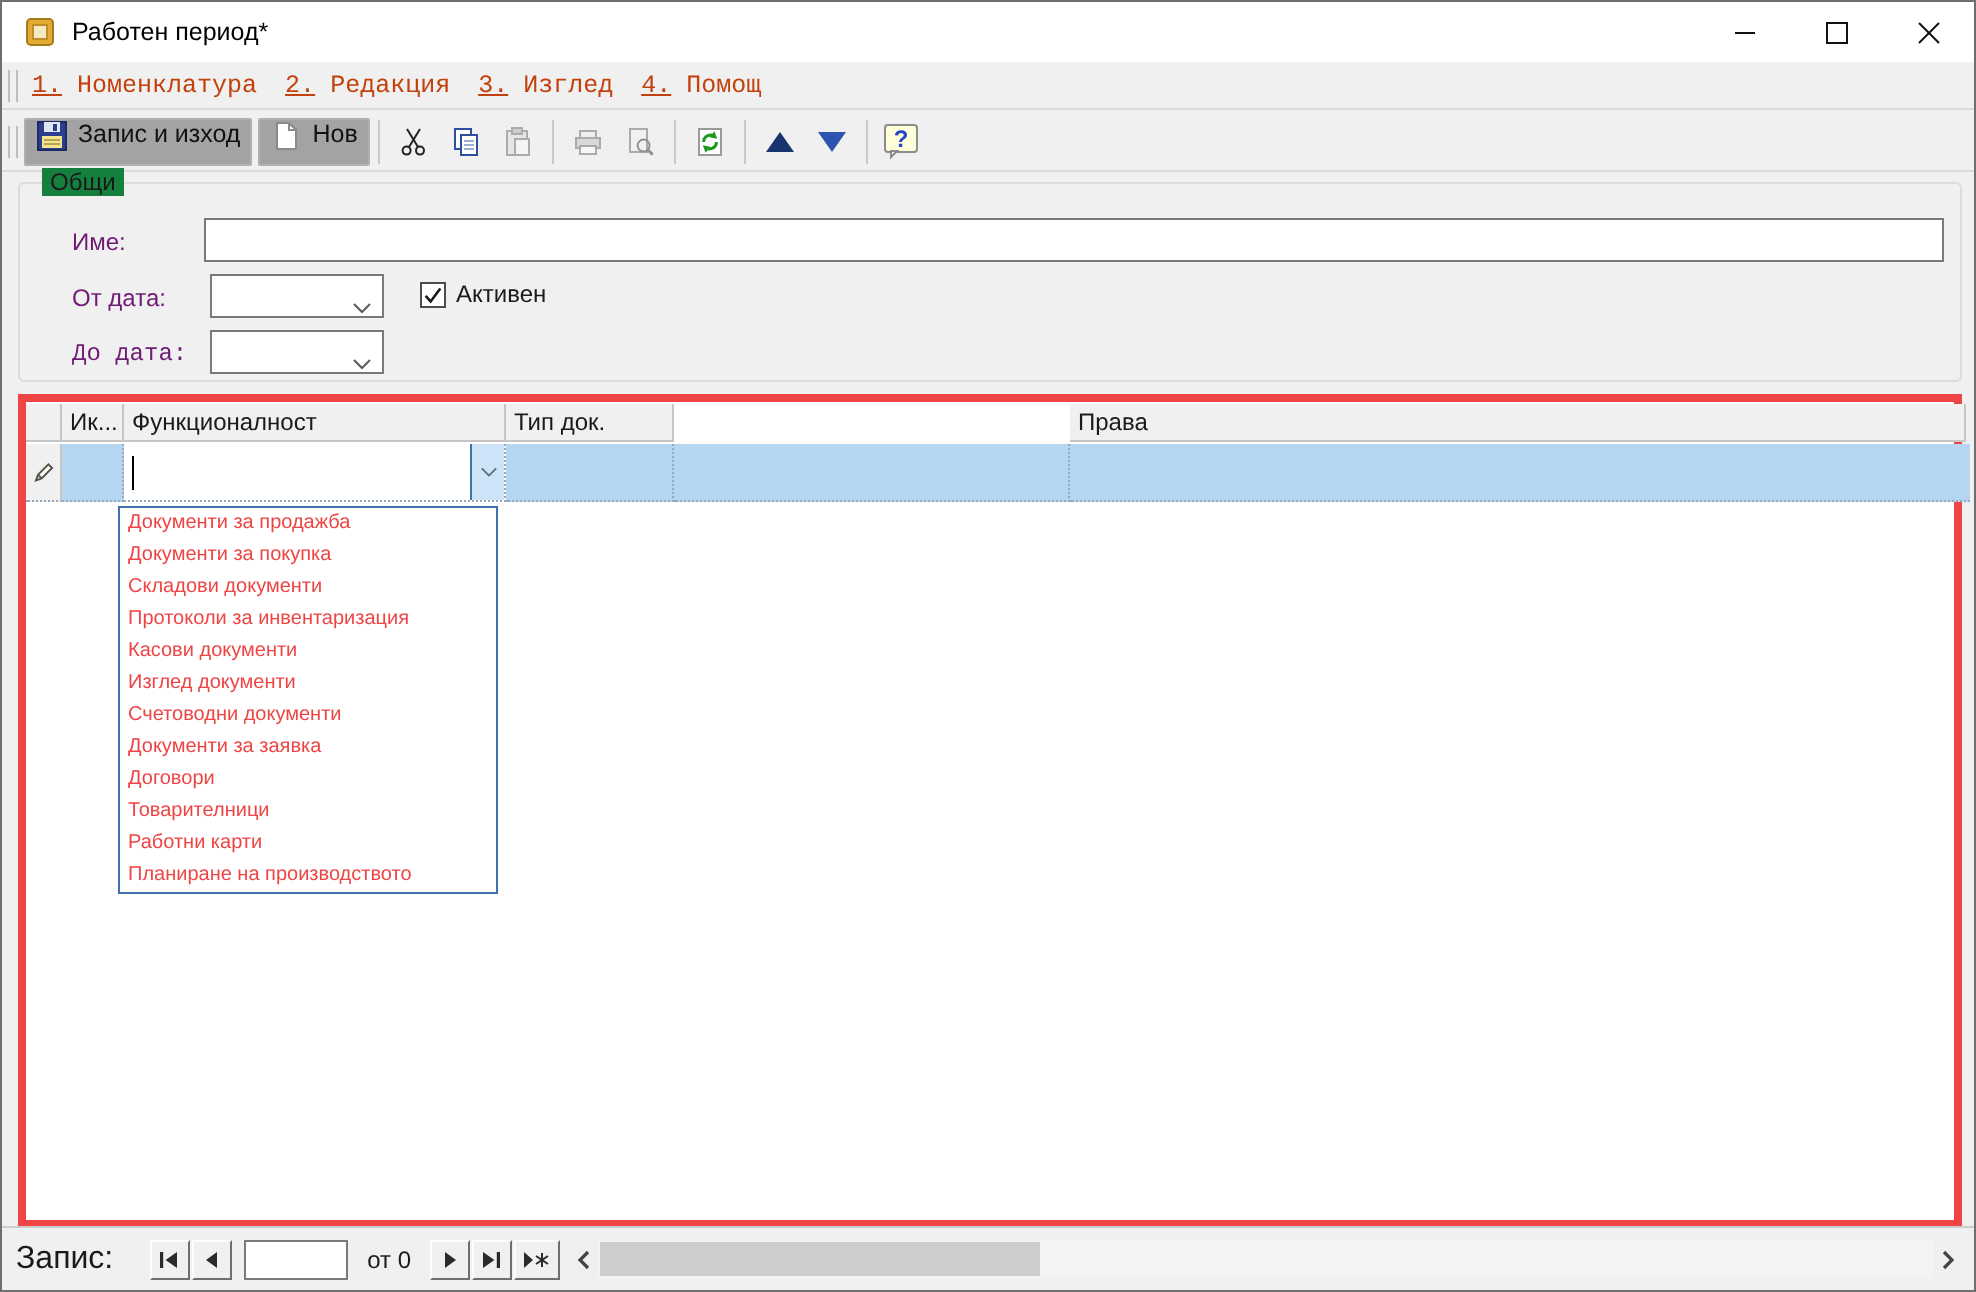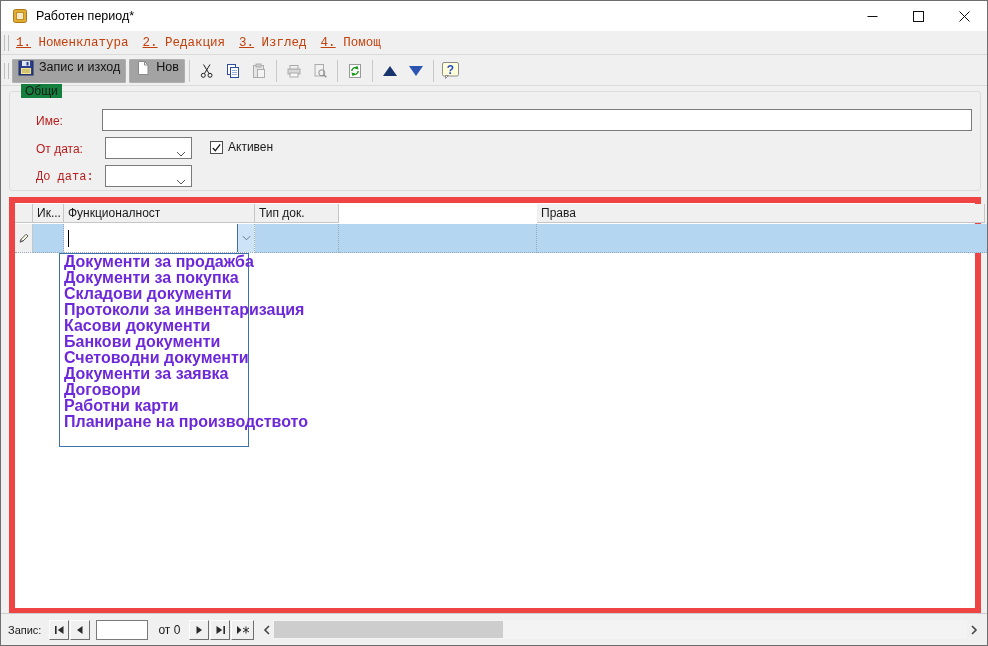--- a/index.html
+++ b/index.html
@@ -24,41 +24,41 @@
   
   .toolbar { position:absolute; left:0; top:55px; right:0; height:30px; background:#f0f0f0; border-bottom:1px solid #dadada; display:flex; align-items:center; }
   .tbtn { display:flex; gap:5px; height:24px; padding:0 5px; background:#a3a3a3; border:1px solid #b0b0b0; border-radius:1px; font-size:12.5px; color:#111; margin-left:3px; }
   .ibtn { display:flex; align-items:center; justify-content:center; width:24px; height:24px; background:transparent; border:none; margin:0 1px; }
   .tsep { width:1px; height:22px; background:#c9c9c9; margin:0 4px; }
   .arrow-up { width:0; height:0; border-left:7px solid transparent; border-right:7px solid transparent; border-bottom:10px solid #17346f; }
   .arrow-down { width:0; height:0; border-left:7px solid transparent; border-right:7px solid transparent; border-top:10px solid #2b55b0; }
   
   .groupbox { position:absolute; left:8px; top:90px; width:972px; height:100px; border:1px solid #dcdcdc; border-radius:3px; }
   .groupbox-label { position:absolute; left:11px; top:-8px; background:#15803d; padding:0 4px; font-size:12px; color:#1a1a1a; }
-  .flabel { position:absolute; font-size:12px; color:#b91c1c; }
+  .flabel { position:absolute; font-size:12px; color:#701a75; }
   .text-input { position:absolute; background:#fff; border:1px solid #7a7a7a; font-family:inherit; font-size:12px; padding:0 4px; }
   .combo { position:absolute; width:87px; height:22px; background:#fff; border:1px solid #7a7a7a; }
   .combo .chev { position:absolute; right:5px; top:8px; }
   .checkbox-row { position:absolute; display:flex; align-items:center; gap:5px; }
   .checkbox { width:13px; height:13px; background:#fff; border:1px solid #4d4d4d; display:flex; align-items:center; justify-content:center; }
   
-  .grid { position:absolute; left:8px; top:196px; width:972px; height:417px; background:#fff; border:6px solid #ef4444; }
+  .grid { position:absolute; left:8px; top:196px; width:972px; height:417px; background:#fff; border:4px solid #ef4444; }
   .ghead { position:absolute; left:0; top:1px; height:19px; background:#f0f0f0; border-right:1px solid #c6c6c6; border-bottom:1px solid #c6c6c6; line-height:18px; padding-left:4px; font-size:12px; color:#1a1a1a; overflow:hidden; white-space:nowrap; }
   .sort-glyph { font-size:8px; color:#d2d8de; margin-left:8px; }
   .gcell { position:absolute; top:21px; height:29px; background:#b5d6f0; border-right:1px dotted #96a9bb; border-bottom:1px dotted #96a9bb; }
   .selcell { background:#f0f0f0; border-right:1px solid #c6c6c6; display:flex; align-items:center; justify-content:center; }
   .editcell { background:#fff; }
   .caret { position:absolute; left:4px; top:6px; width:1px; height:17px; background:#000; }
   .dd-btn { position:absolute; right:0; top:0; bottom:0; width:17px; background:#cde3f8; border-left:1px solid #41739f; display:flex; align-items:center; justify-content:center; }
   
   .dropdown { position:absolute; left:58px; top:252px; width:190px; height:194px; background:#fff; border:1px solid #3f72ad; z-index:10; }
-  .dd-item { height:16px; line-height:16px; padding-left:4px; font-size:16px; color:#6d28d9; white-space:nowrap;font-weight:bold; }
+  .dd-item { height:16px; line-height:16px; padding-left:4px; font-size:10px; color:#ef4444; white-space:nowrap; }
   
   .navbar { position:absolute; left:0; bottom:0; right:0; height:32px; background:#f0f0f0; border-top:1px solid #cdcdcd; display:flex; align-items:center; padding:0 7px; }
-  .nav-label { margin-right:8px; font-size:11px; }
+  .nav-label { margin-right:18px; font-size:16px; }
   .navbtn { width:20px; height:20px; background:#f0f0f0; border:1px solid; border-color:#fdfdfd #6f6f6f #6f6f6f #fdfdfd; display:flex; align-items:center; justify-content:center; margin-right:1px; }
   .navbtn.wide { width:23px; }
   .nav-box { width:52px; height:20px; margin:0 5px; }
   .nav-count { margin:0 9px 0 5px; font-size:12px; }
   .hscroll { flex:1; height:19px; margin-left:5px; display:flex; align-items:center; }
   .hs-arrow { width:13px; height:100%; display:flex; align-items:center; justify-content:center; }
   .hs-track { flex:1; height:100%; position:relative; background:#f3f3f3; }
   .hs-thumb { position:absolute; left:1px; top:1px; bottom:1px; width:33%; background:#cdcdcd; }
 </style>
 </head>
@@ -250,24 +250,25 @@
     <div class="gcell" style="left:324px; width:198px;"></div>
     <div class="gcell" style="left:522px; width:450px; border-right:none;"></div>
   </div>
 
   <div class="dropdown">
     <div class="dd-item">Документи за продажба</div>
     <div class="dd-item">Документи за покупка</div>
     <div class="dd-item">Складови документи</div>
     <div class="dd-item">Протоколи за инвентаризация</div>
     <div class="dd-item">Касови документи</div>
-    <div class="dd-item">Банкови документи</div>
+    <div class="dd-item">Изглед документи</div>
     <div class="dd-item">Счетоводни документи</div>
     <div class="dd-item">Документи за заявка</div>
     <div class="dd-item">Договори</div>
+    <div class="dd-item">Товарителници</div>
     <div class="dd-item">Работни карти</div>
     <div class="dd-item">Планиране на производството</div>
   </div>
 
   <div class="navbar">
     <span class="nav-label">Запис:</span>
     <button class="navbtn">
       <svg width="11" height="10" viewBox="0 0 11 10">
           <rect x="1" y="1" width="1.6" height="8" fill="#2a2a2a"></rect>
           <polygon points="9.5,1 9.5,9 3.8,5" fill="#2a2a2a"></polygon>

